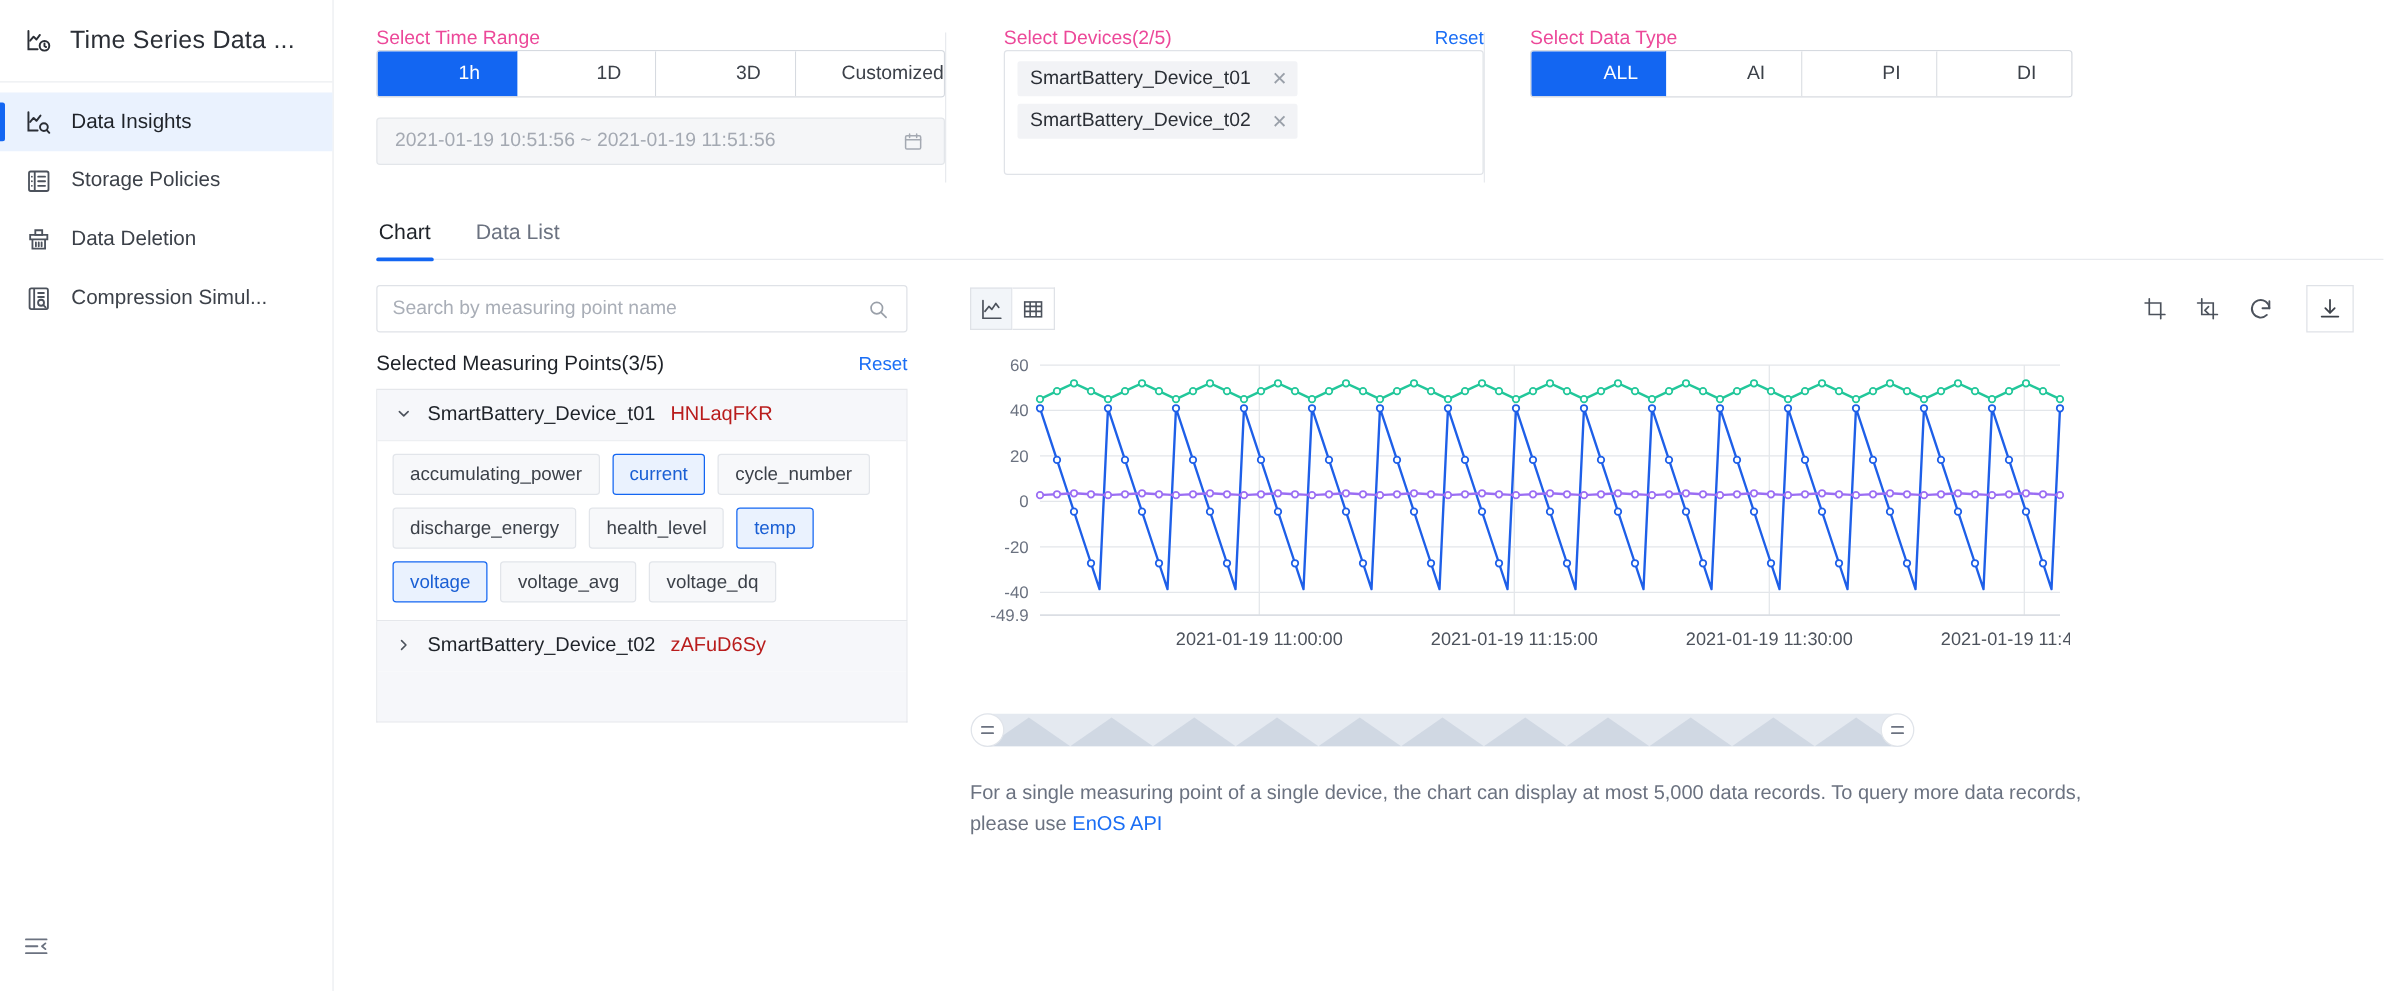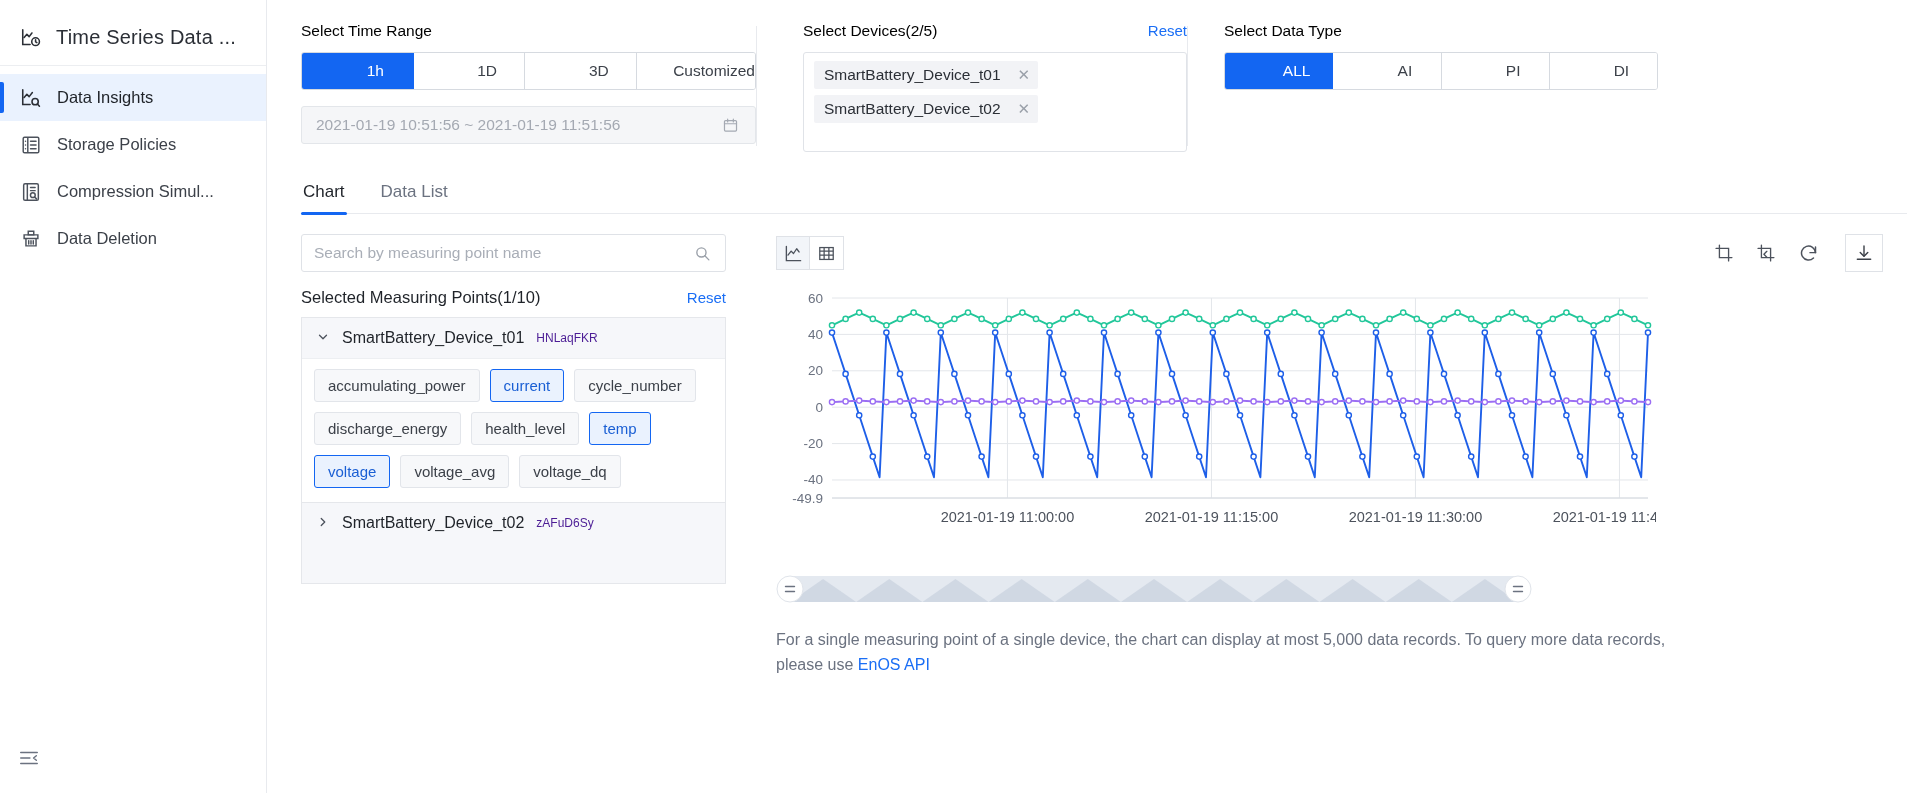--- a/index.html
+++ b/index.html
@@ -15,21 +15,21 @@
   
   .sidebar {
     width: 267px; height: 793px;
     background: #ffffff;
     border-right: 1px solid #e8eaee;
     display: flex; flex-direction: column;
     flex: 0 0 267px;
     position: relative;
   }
   .sb-header {
-    height: 66px; display: flex; align-items: flex-end; gap: 14px;
+    height: 66px; display: flex; align-items: center; gap: 14px;
     padding: 16px 20px; border-bottom: 1px solid #eceef1;
   }
   .sb-header .title {
     font-size: 20px; color: #2b2f36; letter-spacing: .2px; white-space: nowrap;
   }
   .sb-nav { padding-top: 8px; }
   .sb-item {
     height: 47px; display: flex; align-items: center; gap: 15px;
     padding: 0 20px; position: relative; cursor: pointer;
     font-size: 16.5px; color: #3c4149;
@@ -50,21 +50,21 @@
   .filters {
     display: flex; align-items: flex-start;
     padding: 22px 24px 0 34px; gap: 0;
   }
   .fgroup { position: relative; }
   .fgroup.time { width: 455px; }
   .fgroup.dev { width: 430px; padding-left: 46px; }
   .fgroup.dtype { width: 470px; padding-left: 36px; }
   .fsep { width: 1px; align-self: stretch; background: #e8eaee; margin: 4px 0 0 0; height: 120px; }
   .flabel {
-    font-size: 15.5px; color: #000000; margin-bottom: 12px; display: block;
+    font-size: 15.5px; color: #ec4899; display: block;
     white-space: nowrap;
   }
   .flabel-row { display: flex; justify-content: space-between; align-items: baseline; }
   .reset-link { font-size: 15px; color: #1a6ef5; cursor: pointer; }
 
   .segmented {
     display: flex; border: 1px solid #d6dae0; border-radius: 3px; overflow: hidden;
     height: 38px; background: #fff;
   }
   .segmented .seg {
@@ -132,21 +132,21 @@
   .sel-title { font-size: 16.5px; color: #1f2329; }
 
   .devgroup { border: 1px solid #e5e7eb; border-top: 1px solid #e5e7eb; }
   .devgroup + .devgroup { border-top: none; }
   .dg-header {
     height: 40px; background: #f6f7fa; display: flex; align-items: center;
     gap: 12px; padding: 0 14px; cursor: pointer;
   }
   .dg-header .chev { color: #4c525c; font-size: 13px; width: 14px; }
   .dg-name { font-size: 16px; color: #1f2329; }
-  .dg-id { font-size: 12px; color: #4c1d95; }
+  .dg-id { font-size: 16px; color: #b91c1c; }
   .dg-body {
     padding: 10px 12px 14px; display: flex; flex-wrap: wrap; gap: 10px;
     background: #fff; border-top: 1px solid #edeff2;
   }
   .mp-tag {
     border: 1px solid #e2e5ea; background: #f7f8fa; border-radius: 3px;
     padding: 7px 13px; font-size: 15px; color: #3c4149; cursor: pointer;
     white-space: nowrap;
   }
   .mp-tag.sel { border-color: #1366f2; background: #eaf2fe; color: #1a5fd4; }
@@ -219,40 +219,40 @@
             <circle cx="6" cy="12" r=".8" fill="#4c525c" stroke="none"></circle>
             <circle cx="6" cy="16" r=".8" fill="#4c525c" stroke="none"></circle>
           </svg>
         </span>
         <span class="lbl">Storage Policies</span>
       </div>
 
       <div class="sb-item">
         <span class="ico">
           <svg width="22" height="22" viewBox="0 0 24 24" fill="none" stroke="#4c525c" stroke-width="1.6">
+            <path d="M9 3.5h6v4H9z"></path>
+            <path d="M4.5 7.5h15v4h-15z"></path>
+            <path d="M6.5 11.5v8h11v-8"></path>
+            <path d="M9.5 14v3.5M12 14v3.5M14.5 14v3.5" stroke-linecap="round"></path>
+          </svg>
+        </span>
+        <span class="lbl">Data Deletion</span>
+      </div>
+
+      <div class="sb-item">
+        <span class="ico">
+          <svg width="22" height="22" viewBox="0 0 24 24" fill="none" stroke="#4c525c" stroke-width="1.6">
             <rect x="4" y="3" width="16" height="18" rx="1.5"></rect>
             <path d="M8 3v18"></path>
             <path d="M11.5 7h5M11.5 10.5h5" stroke-linecap="round"></path>
             <circle cx="14" cy="15.5" r="2.6"></circle>
             <path d="M16 17.5l2 2" stroke-linecap="round"></path>
           </svg>
         </span>
         <span class="lbl">Compression Simul...</span>
-      </div>
-
-      <div class="sb-item">
-        <span class="ico">
-          <svg width="22" height="22" viewBox="0 0 24 24" fill="none" stroke="#4c525c" stroke-width="1.6">
-            <path d="M9 3.5h6v4H9z"></path>
-            <path d="M4.5 7.5h15v4h-15z"></path>
-            <path d="M6.5 11.5v8h11v-8"></path>
-            <path d="M9.5 14v3.5M12 14v3.5M14.5 14v3.5" stroke-linecap="round"></path>
-          </svg>
-        </span>
-        <span class="lbl">Data Deletion</span>
       </div>
     </nav>
 
     <div class="sb-footer">
       <span class="ico">
         <svg width="22" height="22" viewBox="0 0 24 24" fill="none" stroke="#6b7280" stroke-width="1.6">
           <path d="M3 6h18M3 12h10M3 18h18" stroke-linecap="round"></path>
           <path d="M20 9.5l-3 2.5 3 2.5" stroke-linecap="round" stroke-linejoin="round"></path>
         </svg>
       </span>
@@ -326,21 +326,21 @@
           <input type="text" placeholder="Search by measuring point name" style="">
           <span class="ico">
             <svg width="17" height="17" viewBox="0 0 24 24" fill="none" stroke="#9aa0a9" stroke-width="1.9">
               <circle cx="10.5" cy="10.5" r="6.5"></circle>
               <path d="M15.3 15.3L21 21" stroke-linecap="round"></path>
             </svg>
           </span>
         </div>
 
         <div class="sel-row">
-          <span class="sel-title">Selected Measuring Points(1/10)</span>
+          <span class="sel-title">Selected Measuring Points(3/5)</span>
           <span class="reset-link">Reset</span>
         </div>
 
         <div class="devgroup">
           <div class="dg-header">
             <span class="chev">
               <svg width="14" height="14" viewBox="0 0 24 24" fill="none" stroke="#4c525c" stroke-width="2.2">
                 <path d="M6 9l6 6 6-6" stroke-linecap="round" stroke-linejoin="round"></path>
               </svg>
             </span>

